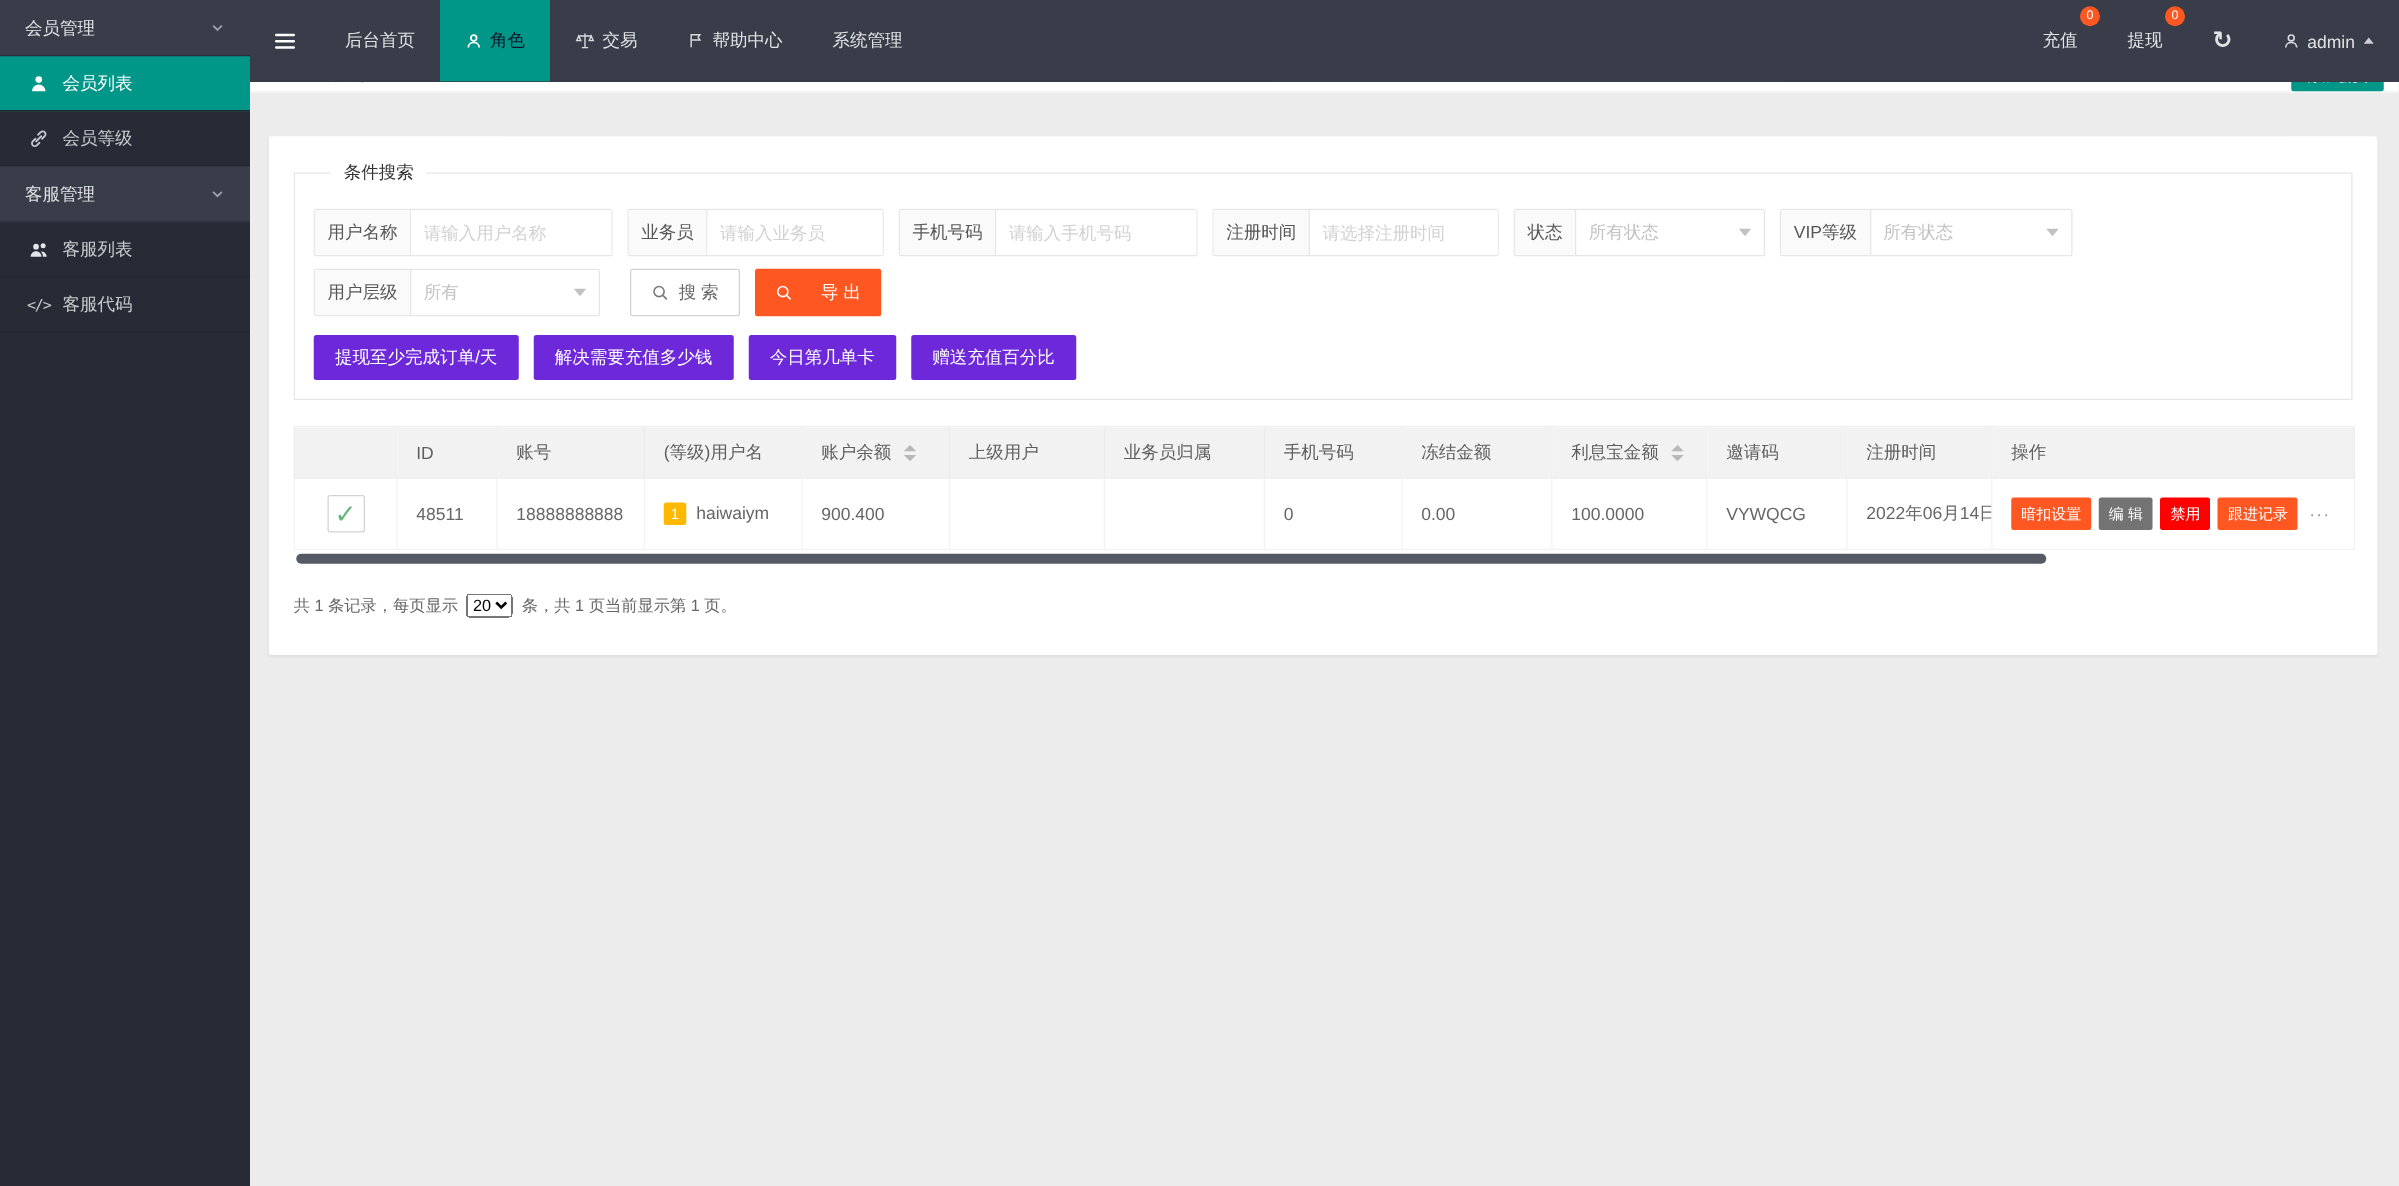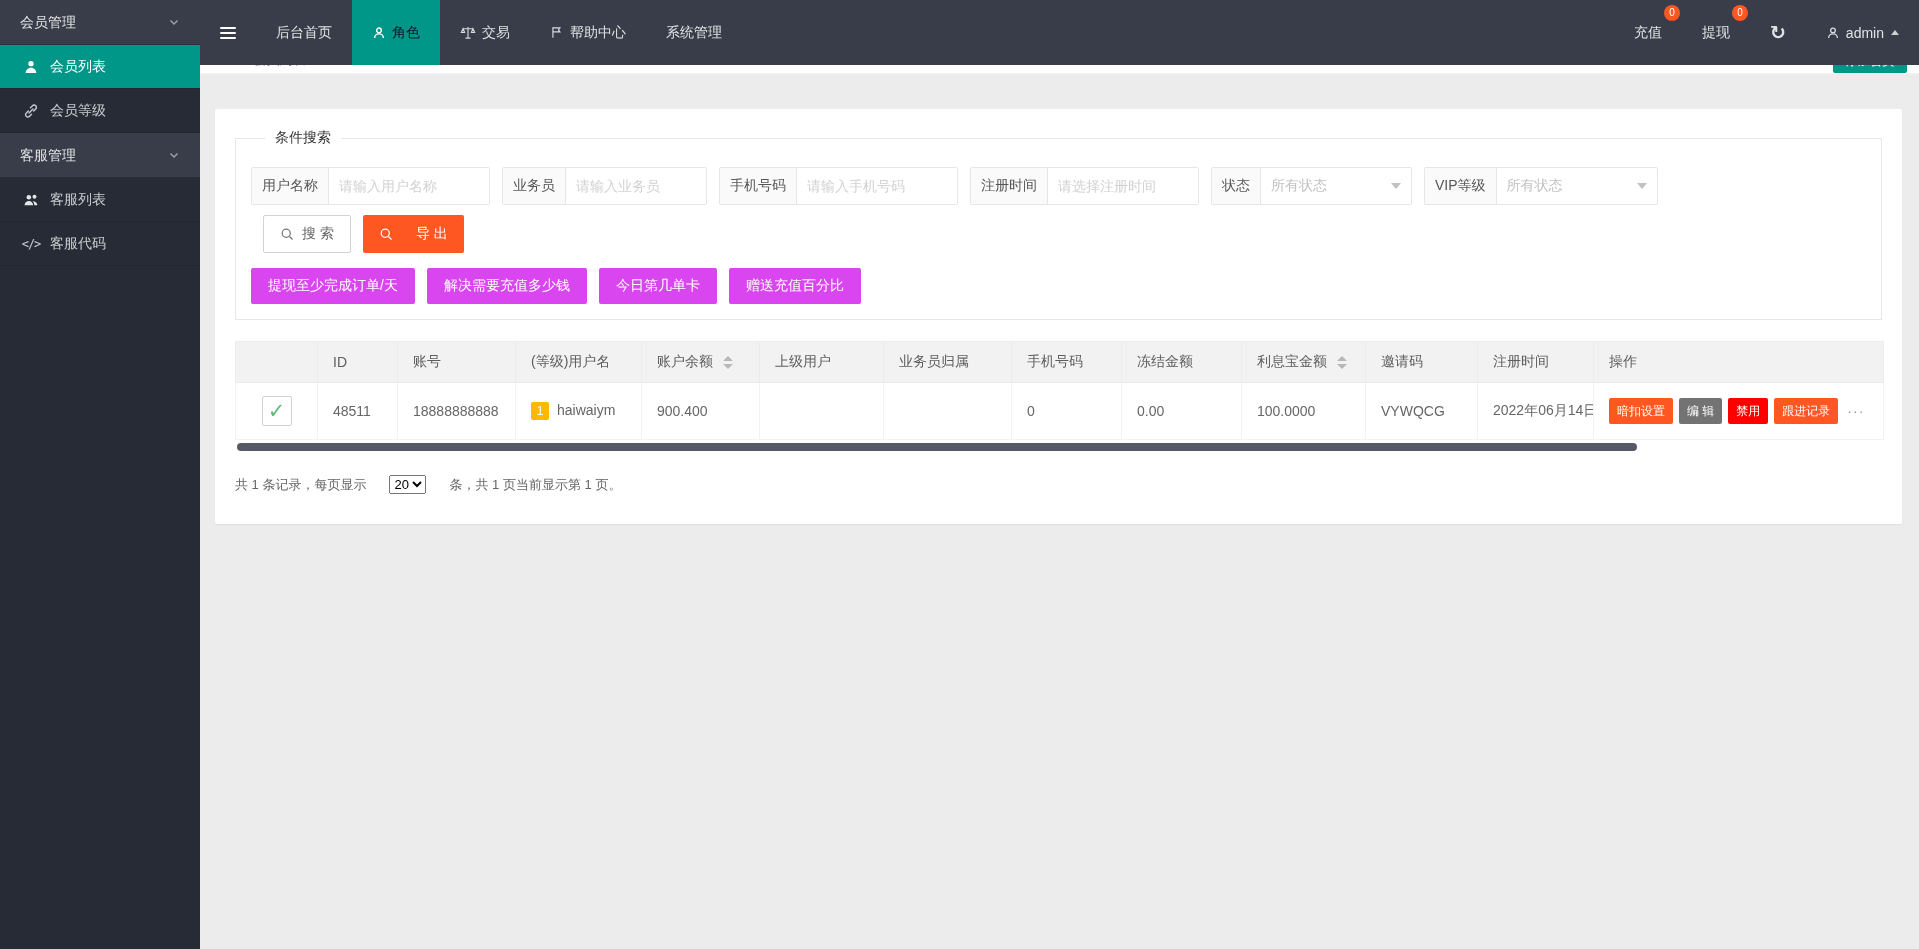--- a/index.html
+++ b/index.html
@@ -44,21 +44,21 @@
   .form-row { display:flex; flex-wrap:wrap; margin-top:10px; align-items:center; }
   .inp-group { display:inline-flex; align-items:stretch; border:1px solid #e6e6e6; border-radius:2px; height:38px; margin-right:12px; background:#fff;justify-content:center; }
   .inp-label { background:#fafafa; border-right:1px solid #e6e6e6; color:#565656; display:flex; align-items:center; padding:0 10px; white-space:nowrap; }
   .inp-group input { border:none; outline:none; padding:0 10px; font-size:14px; color:#666; width:160px; font-family:inherit; }
   .inp-group input::placeholder { color:#d2d2d2; }
   .sel-box { display:flex; align-items:center; justify-content:space-between; padding:0 10px; width:160px; color:#c2c2c2; cursor:pointer; }
   .sel-caret { width:0; height:0; border-left:5px solid transparent; border-right:5px solid transparent; border-top:6px solid #c2c2c2; margin-left:8px; }
   .btn-search { display:inline-flex; align-items:center; gap:7px; height:38px; padding:0 16px; background:#fff; border:1px solid #d2d2d2; border-radius:2px; color:#666; cursor:pointer; font-size:14px; margin-left:12px; font-family:inherit; }
   .btn-export { display:inline-flex; align-items:center; gap:22px; height:38px; padding:0 16px; background:#FF5722; border:none; border-radius:2px; color:#fff; cursor:pointer; font-size:14px; margin-left:12px; font-family:inherit; }
   .quick-row { margin-top:15px; display:flex; }
-  .btn-red { height:36px; padding:0 17px; background:#d946ef; color:#fff; border:none; border-radius:2px; font-size:14px; margin-right:12px; cursor:pointer; font-family:inherit; }
+  .btn-red { height:36px; padding:0 17px; background:#6d28d9; color:#fff; border:none; border-radius:2px; font-size:14px; margin-right:12px; cursor:pointer; font-family:inherit; }
 
   
   .tbl-wrap { margin-top:21px; position:relative; }
   table.member { width:100%; border-collapse:collapse; table-layout:fixed; }
   table.member th { background:#f2f2f2; color:#5e5e5e; font-weight:400; text-align:left; padding:11px 15px; font-size:14px; border:1px solid #ececec; white-space:nowrap; overflow:hidden; }
   table.member td { padding:13px 15px; color:#666; font-size:14px; border:1px solid #f2f2f2; border-top:none; white-space:nowrap; overflow:hidden; background:#fff; }
   th.sortable { }
   .sort-carets { display:inline-flex; flex-direction:column; gap:3px; margin-left:6px; vertical-align:middle; }
   .sort-carets .up { width:0;height:0;border-left:5px solid transparent;border-right:5px solid transparent;border-bottom:5px solid #b8b8b8; }
   .sort-carets .down { width:0;height:0;border-left:5px solid transparent;border-right:5px solid transparent;border-top:5px solid #b8b8b8; }
@@ -66,21 +66,21 @@
   .lvl-badge { display:inline-block; min-width:18px; height:18px; line-height:18px; background:#FFB800; color:#fff; text-align:center; border-radius:2px; font-size:12px; margin-right:8px; vertical-align:middle; }
   td.actions-cell { border-left:1px solid #ececec; }
   .act-wrap { display:flex; align-items:center; gap:6px; }
   .act-btn { height:26px; padding:0 8px; border:none; border-radius:2px; color:#fff; font-size:12px; cursor:pointer; white-space:nowrap; font-family:inherit; }
   .act-orange { background:#FF5722; } .act-teal { background:#737373; } .act-red { background:#FF0000; }
   .more-dots { color:#999; font-size:14px; letter-spacing:1px; margin-left:3px; cursor:pointer; }
   .hscroll { margin-top:3px; height:8px; position:relative; }
   .hscroll .thumb { position:absolute; left:2px; top:0; height:8px; width:85%; background:#555a64; border-radius:4px; cursor:grab; }
 
   
-  .pager { margin-top:24px; color:#666; font-size:13px; display:flex; align-items:center; gap:20px; }
+  .pager { margin-top:24px; color:#666; font-size:13px; display:flex; align-items:center; gap:4px; }
   .pager select { font-size:13px; font-family:inherit; margin:0 3px; }
 
   svg { display:block; }
 </style>
 </head>
 <body>
 
 <aside class="sidebar">
 
   <div class="side-group">
@@ -241,20 +241,27 @@
           <div class="inp-group" style="margin-right:0">
             <span class="inp-label">VIP等级</span>
             <div class="sel-box">
               <span>所有状态</span>
               <span class="sel-caret"></span>
             </div>
           </div>
         </div>
 
         <div class="form-row">
+          <div class="inp-group">
+            <span class="inp-label">用户层级</span>
+            <div class="sel-box" style="width:150px">
+              <span>所有</span>
+              <span class="sel-caret"></span>
+            </div>
+          </div>
           <button class="btn-search">
             <span>
               <svg width="15" height="15" viewBox="0 0 24 24" fill="none" stroke="#777" stroke-width="2">
                   <circle cx="10" cy="10" r="6.5"></circle>
                   <path d="M15.2 15.2L20 20"></path>
                 </svg>
             </span>
             <span>搜 索</span>
           </button>
           <button class="btn-export">

